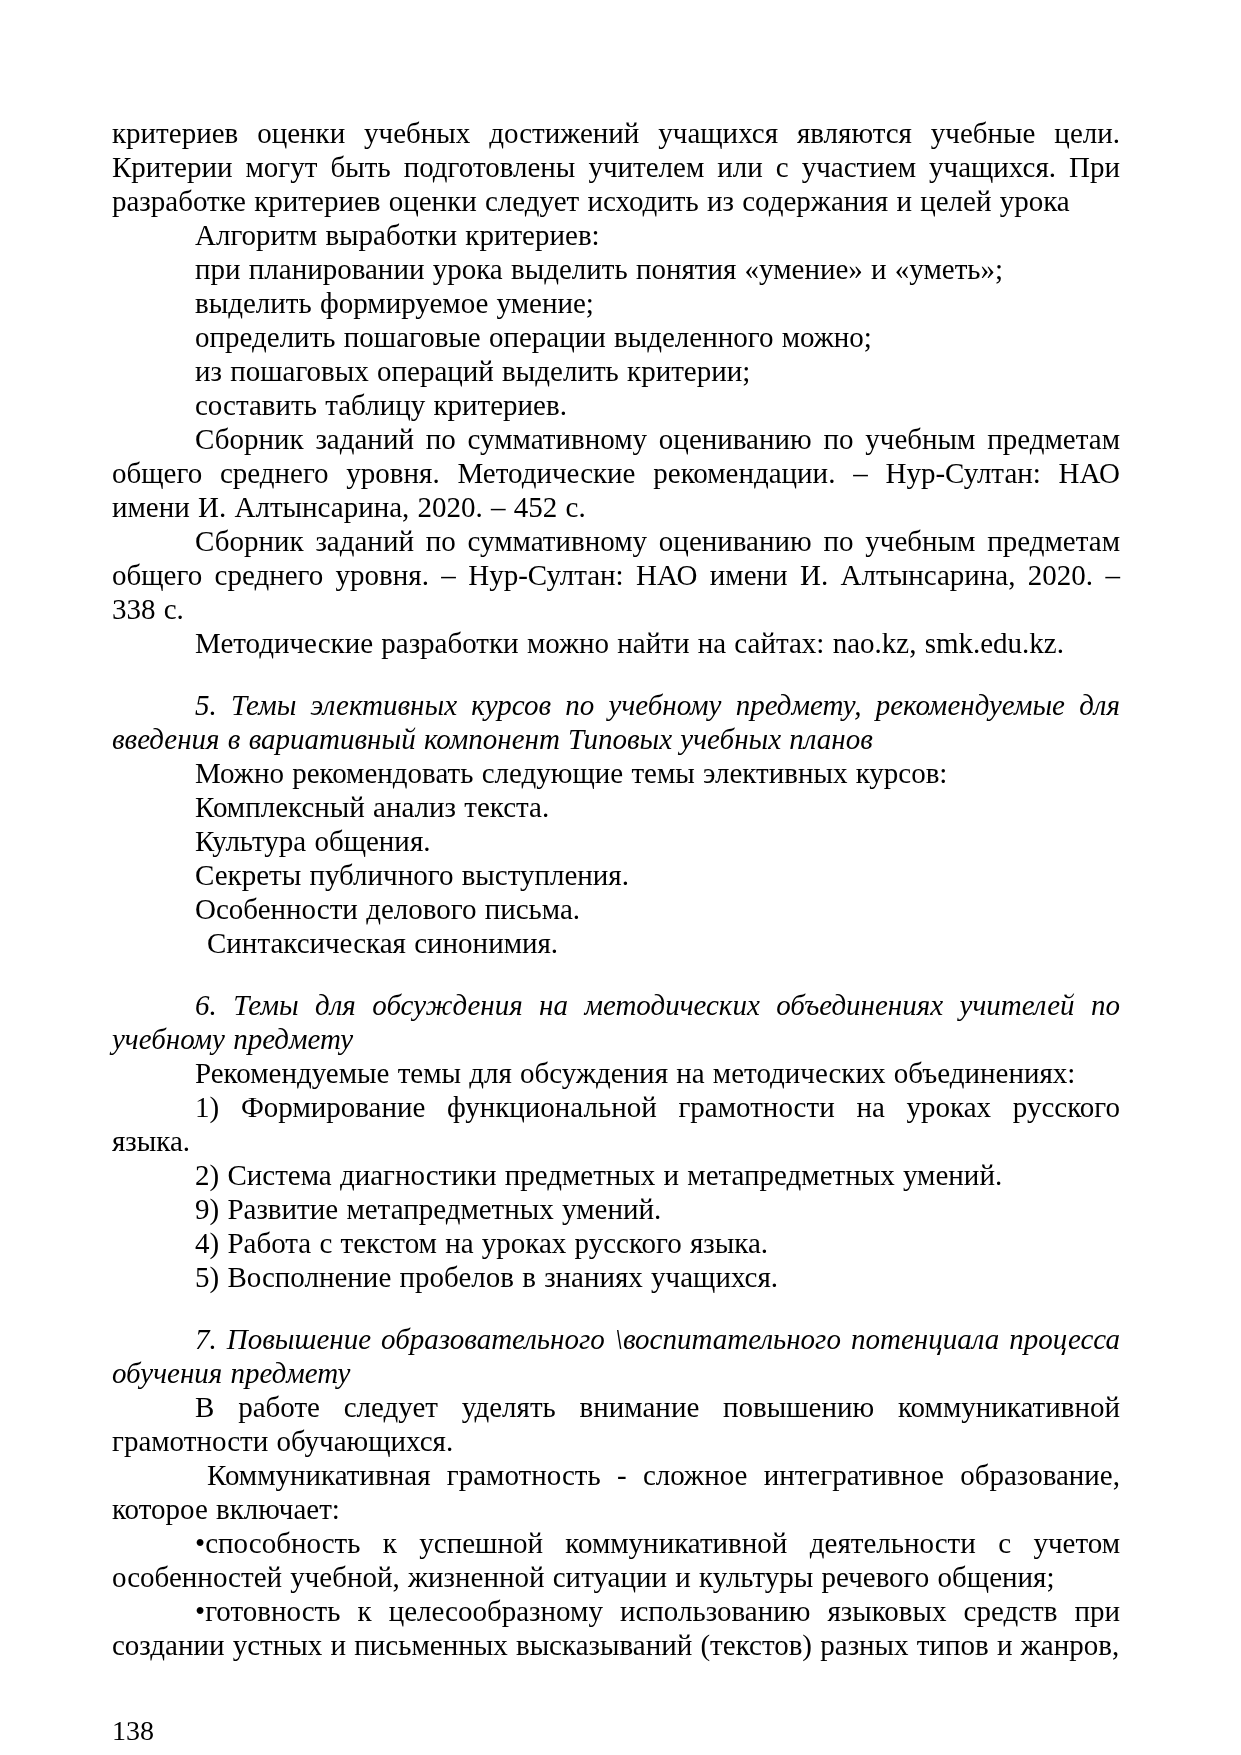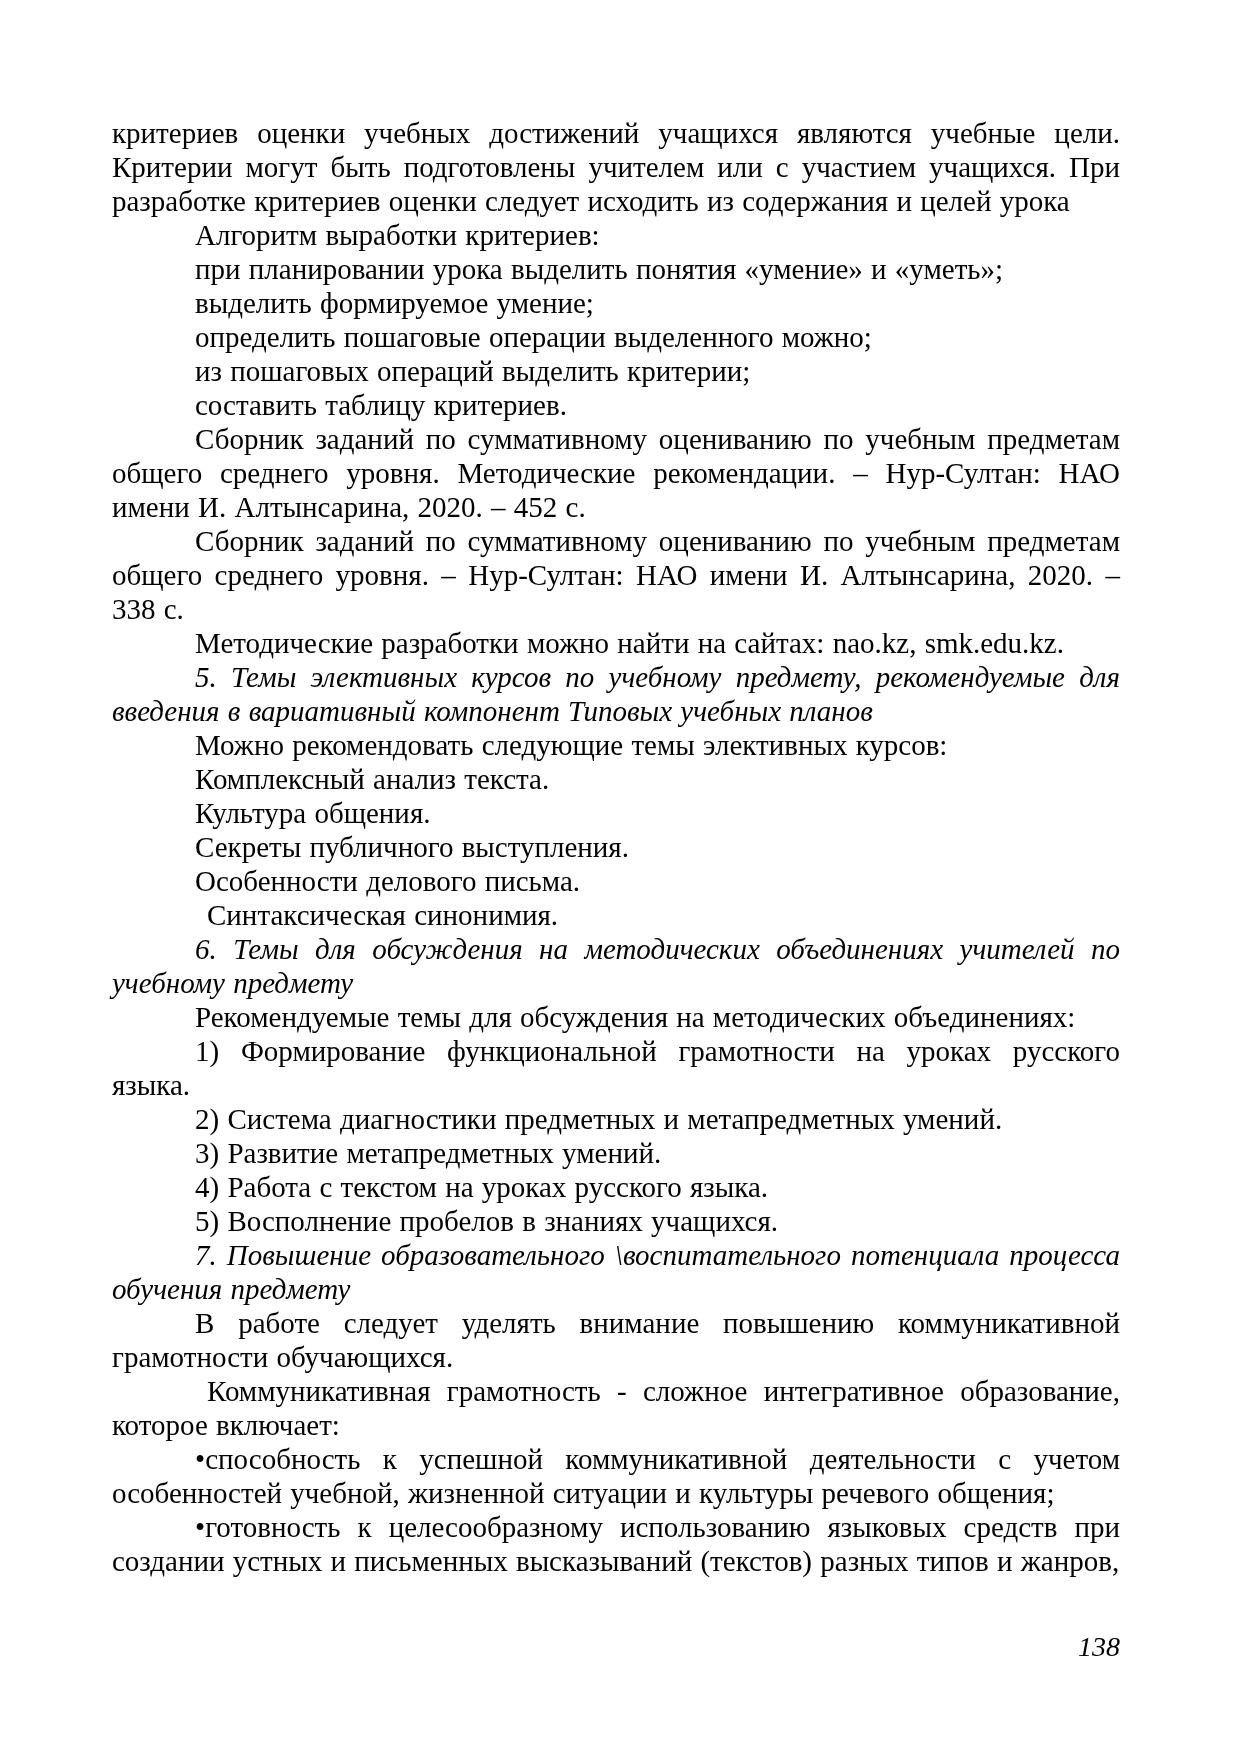--- a/index.html
+++ b/index.html
@@ -34,28 +34,28 @@
     word-spacing: 1px;
   }
   p.para.indent {
     text-indent: 83px;
   }
   p.para.indent-lg {
     text-indent: 95px;
   }
   p.para.italic {
     font-style: italic;
+    margin-top: 28px;
   }
   .page-number {
     margin-top: 52px;
     width: 1008px;
-    text-align: right;
+    text-align: left;
     font-size: 28px;
     line-height: 34px;
-    font-style: italic;
   }
 </style>
 </head>
 <body>
 
 <div class="page">
   <div class="content" id="paragraphs">
       <p class="para">критериев оценки учебных достижений учащихся являются учебные цели. Критерии могут быть подготовлены учителем или с участием учащихся. При разработке критериев оценки следует исходить из содержания и целей урока</p>
       <p class="para indent">Алгоритм выработки критериев:</p>
       <p class="para indent">при планировании урока выделить понятия «умение» и «уметь»;</p>
@@ -70,21 +70,21 @@
       <p class="para indent">Можно рекомендовать следующие темы элективных курсов:</p>
       <p class="para indent">Комплексный анализ текста.</p>
       <p class="para indent">Культура общения.</p>
       <p class="para indent">Секреты публичного выступления.</p>
       <p class="para indent">Особенности делового письма.</p>
       <p class="para indent-lg">Синтаксическая синонимия.</p>
       <p class="para indent italic">6. Темы для обсуждения на методических объединениях учителей по учебному предмету</p>
       <p class="para indent">Рекомендуемые темы для обсуждения на методических объединениях:</p>
       <p class="para indent">1) Формирование функциональной грамотности на уроках русского языка.</p>
       <p class="para indent">2) Система диагностики предметных и метапредметных умений.</p>
-      <p class="para indent">3) Развитие метапредметных умений.</p>
+      <p class="para indent">9) Развитие метапредметных умений.</p>
       <p class="para indent">4) Работа с текстом на уроках русского языка.</p>
       <p class="para indent">5) Восполнение пробелов в знаниях учащихся.</p>
       <p class="para indent italic">7. Повышение образовательного \воспитательного потенциала процесса обучения предмету</p>
       <p class="para indent">В работе следует уделять внимание повышению коммуникативной грамотности обучающихся.</p>
       <p class="para indent-lg">Коммуникативная грамотность - сложное интегративное образование, которое включает:</p>
       <p class="para indent">•способность к успешной коммуникативной деятельности с учетом особенностей учебной, жизненной ситуации и культуры речевого общения;</p>
       <p class="para indent">•готовность к целесообразному использованию языковых средств при создании устных и письменных высказываний (текстов) разных типов и жанров,</p>
     </div>
   <div class="page-number">138</div>
 </div>

